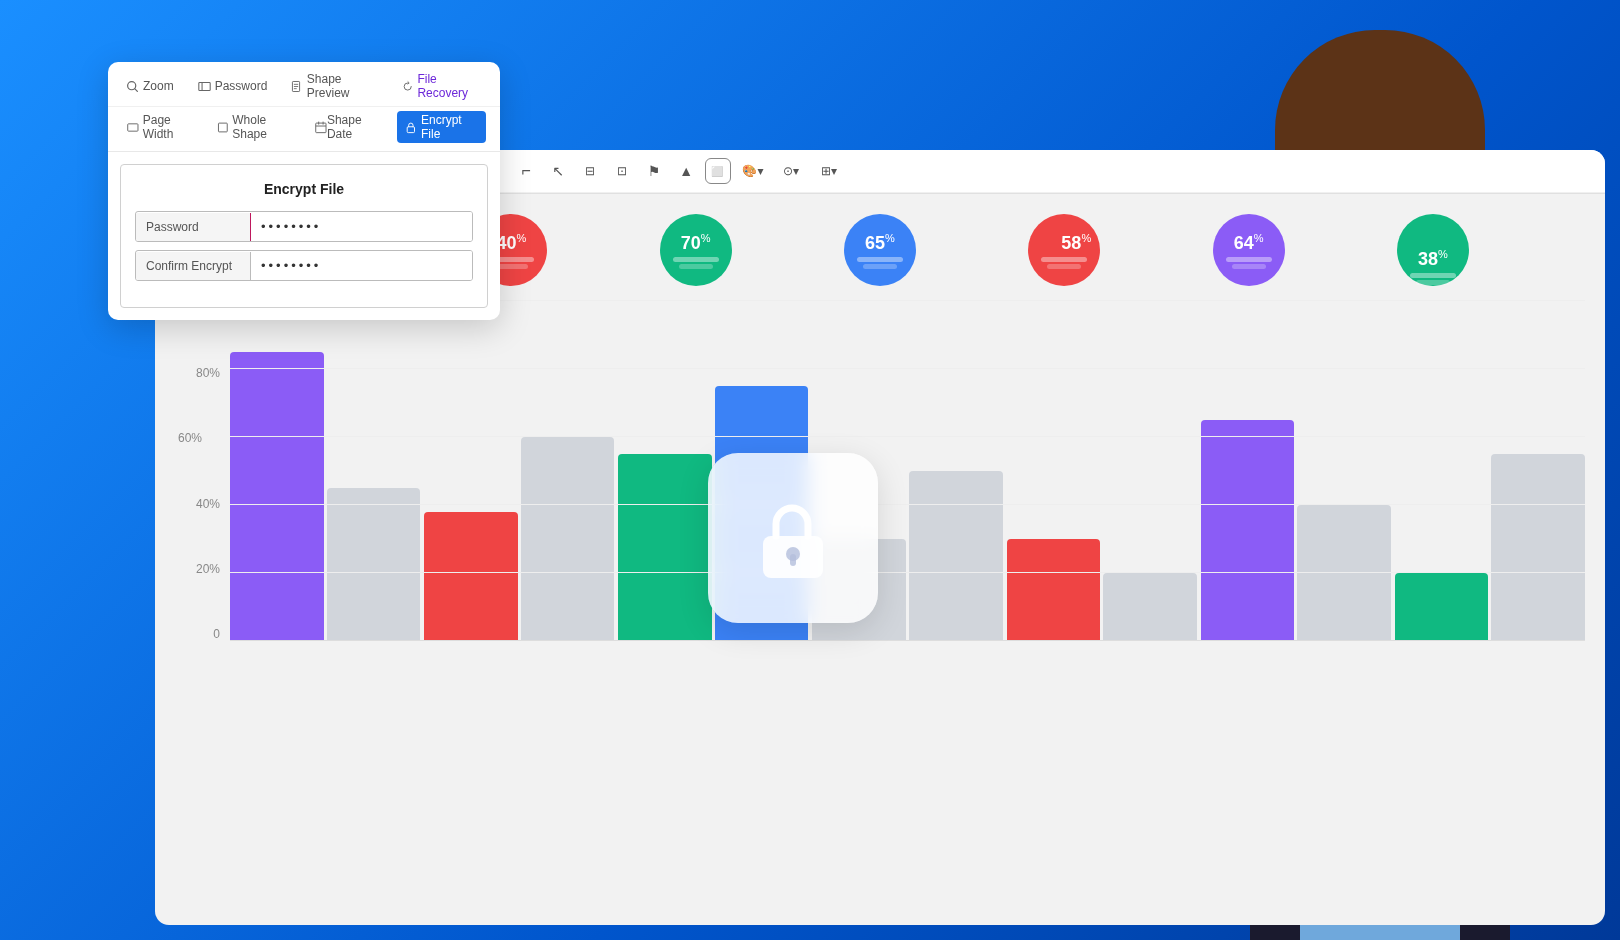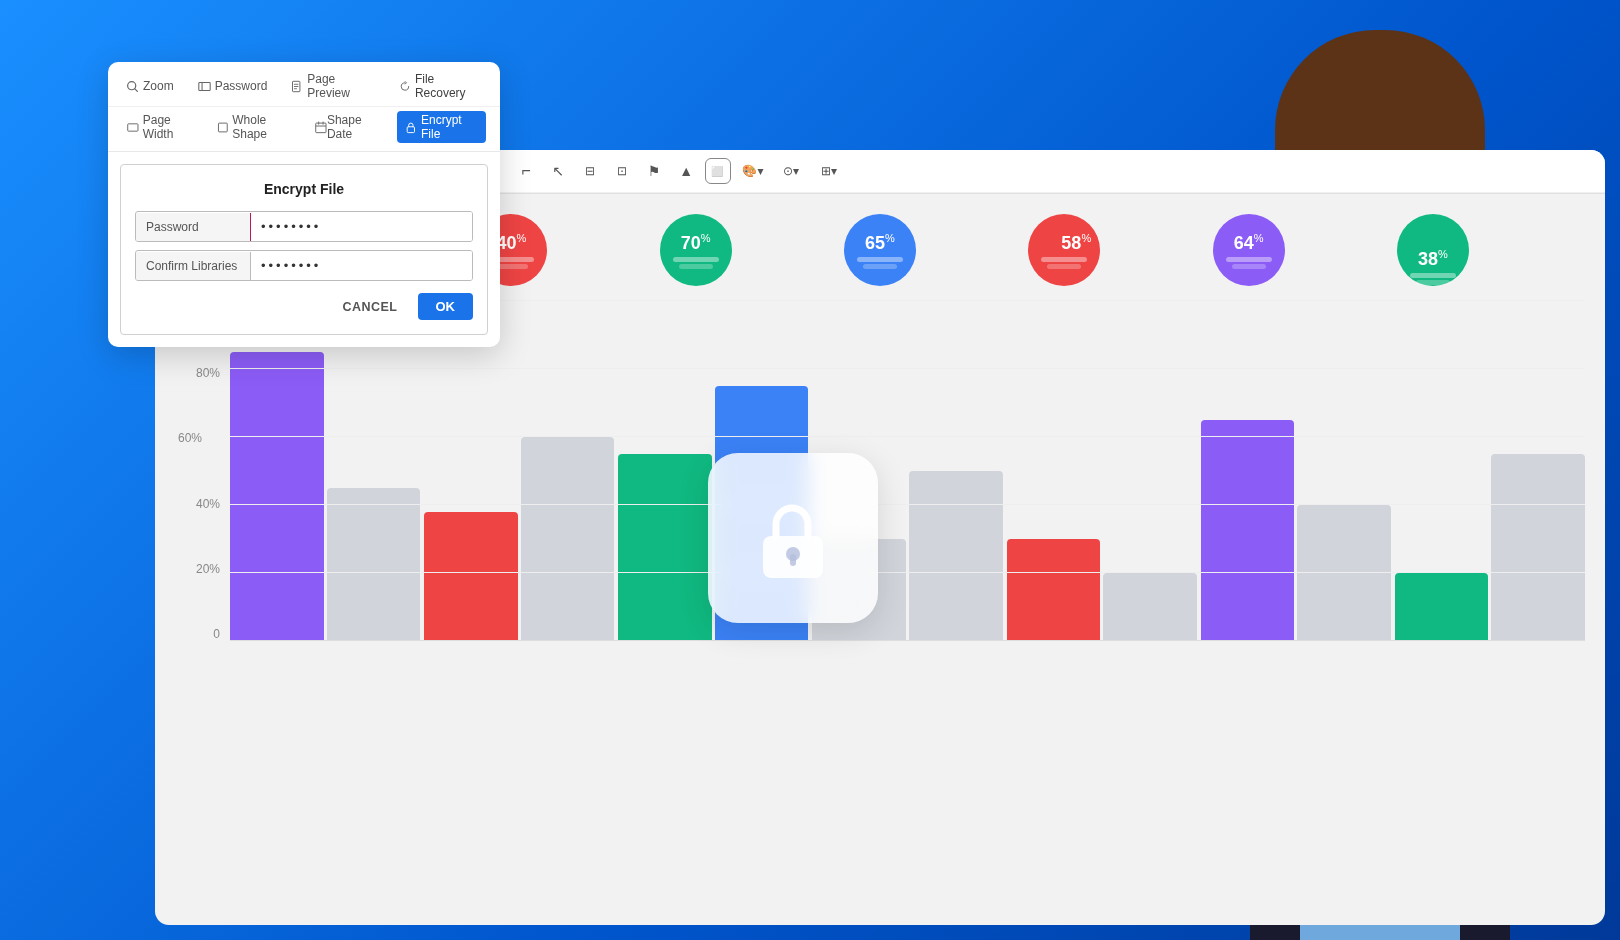--- a/index.html
+++ b/index.html
@@ -209,24 +209,24 @@
       <span>Password</span>
     </div>
 
     <div style="display:flex;align-items:center;gap:4px;font-size:12px;color:#555;cursor:pointer;padding:2px 4px;border-radius:3px;">
       <svg width="13" height="13" viewBox="0 0 16 16">
           <rect x="2" y="1" width="10" height="14" rx="1" stroke="#666" stroke-width="1.3" fill="none"></rect>
           <line x1="4" y1="5" x2="10" y2="5" stroke="#666" stroke-width="1.2"></line>
           <line x1="4" y1="8" x2="10" y2="8" stroke="#666" stroke-width="1.2"></line>
           <line x1="4" y1="11" x2="8" y2="11" stroke="#666" stroke-width="1.2"></line>
         </svg>
-      <span>Page Preview</span>
-    </div>
-
-    <div style="display:flex;align-items:center;gap:4px;font-size:12px;color:#404040;cursor:pointer;padding:2px 4px;border-radius:3px;">
+      <span>Shape Preview</span>
+    </div>
+
+    <div style="display:flex;align-items:center;gap:4px;font-size:12px;color:#6d28d9;cursor:pointer;padding:2px 4px;border-radius:3px;">
       <svg width="13" height="13" viewBox="0 0 16 16">
           <path d="M13 8A5 5 0 0 1 3 8a5 5 0 0 1 5-5" stroke="#666" stroke-width="1.3" fill="none" stroke-linecap="round"></path>
           <polyline points="8,1 10,3 8,5" stroke="#666" stroke-width="1.3" fill="none" stroke-linejoin="round"></polyline>
         </svg>
       <span>File Recovery</span>
     </div>
   </div>
 
   <div style="display:flex;align-items:center;gap:8px;padding:4px 14px 8px 14px;border-bottom:1px solid #e8e8e8;">
 
@@ -266,22 +266,18 @@
   <div style="margin:12px;border:1px solid #d0d0d0;border-radius:4px;background:white;padding:16px 14px 14px 14px;">
 
     <div style="text-align:center;font-size:14px;font-weight:600;color:#222;margin-bottom:14px;">Encrypt File</div>
 
     <div style="display:flex;align-items:center;border:1px solid #bbb;border-radius:3px;margin-bottom:8px;overflow:hidden;">
       <div style="background:#f5f5f5;padding:7px 10px;font-size:12px;color:#555;border-right:1px solid #be185d;min-width:115px;white-space:nowrap;">Password</div>
       <input type="password" value="••••••••" style="flex: 1 1 0%; border: none; outline: none; padding: 7px 10px; font-size: 13px; letter-spacing: 3px; color: rgb(51, 51, 51);">
     </div>
 
     <div style="display:flex;align-items:center;border:1px solid #bbb;border-radius:3px;margin-bottom:12px;overflow:hidden;">
-      <div style="background:#f5f5f5;padding:7px 10px;font-size:12px;color:#555;border-right:1px solid #bbb;min-width:115px;white-space:nowrap;">Confirm Libraries</div>
+      <div style="background:#f5f5f5;padding:7px 10px;font-size:12px;color:#555;border-right:1px solid #bbb;min-width:115px;white-space:nowrap;">Confirm Encrypt</div>
       <input type="password" value="••••••••" style="flex: 1 1 0%; border: none; outline: none; padding: 7px 10px; font-size: 13px; letter-spacing: 3px; color: rgb(51, 51, 51);">
     </div>
 
-    <div style="display:flex;align-items:center;justify-content:flex-end;gap:10px;">
-      <button style="background:none;border:none;color:#555;font-size:12.5px;font-weight:700;cursor:pointer;padding:6px 10px;letter-spacing:0.5px;">CANCEL</button>
-      <button style="background:#1a73e8;color:white;border:none;border-radius:4px;font-size:13px;font-weight:600;cursor:pointer;padding:6px 18px;">OK</button>
-    </div>
   </div>
 </div>
 
 </body></html>

